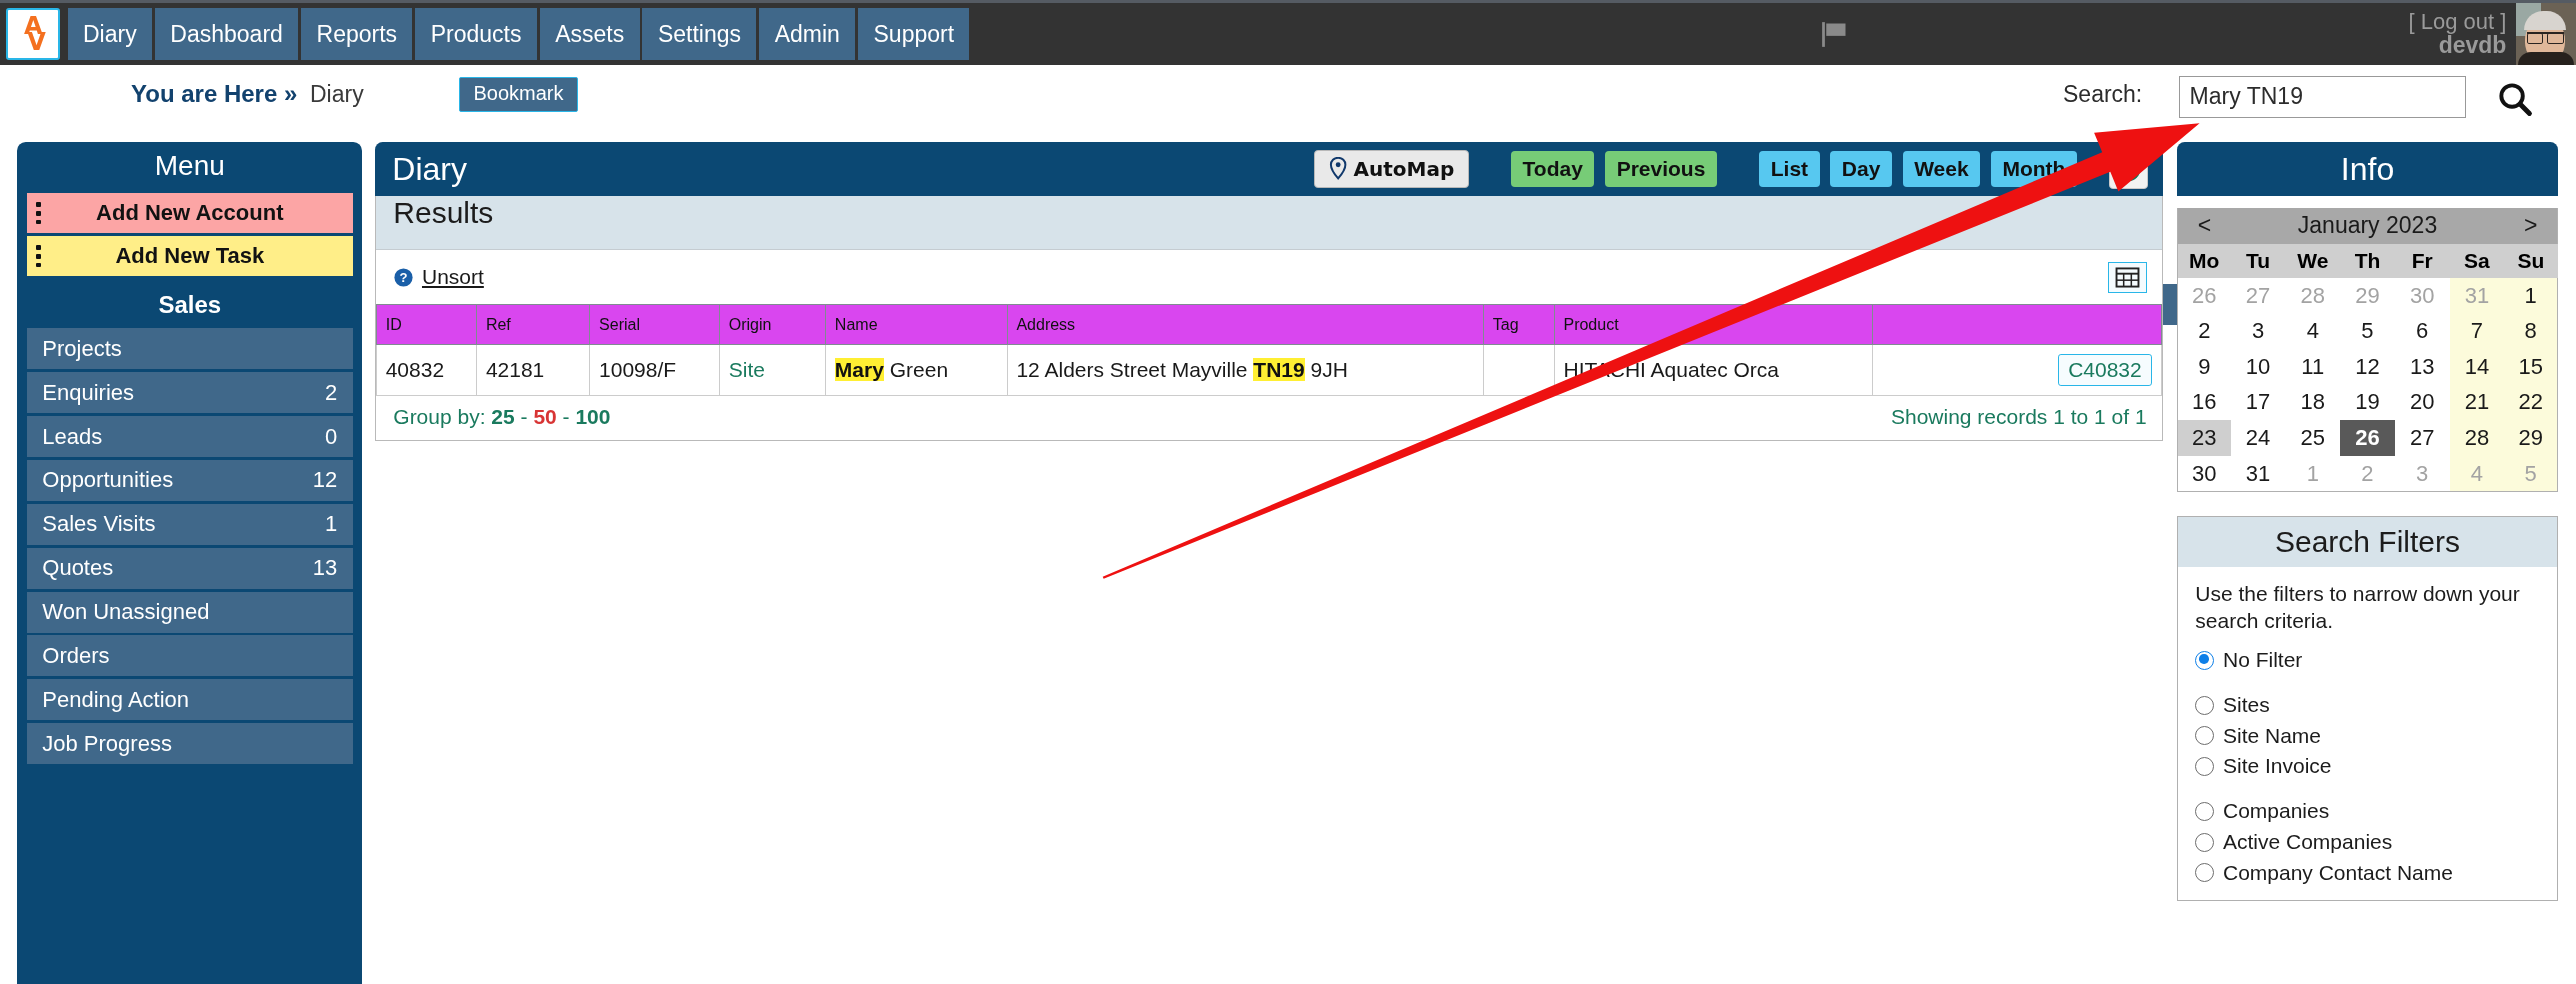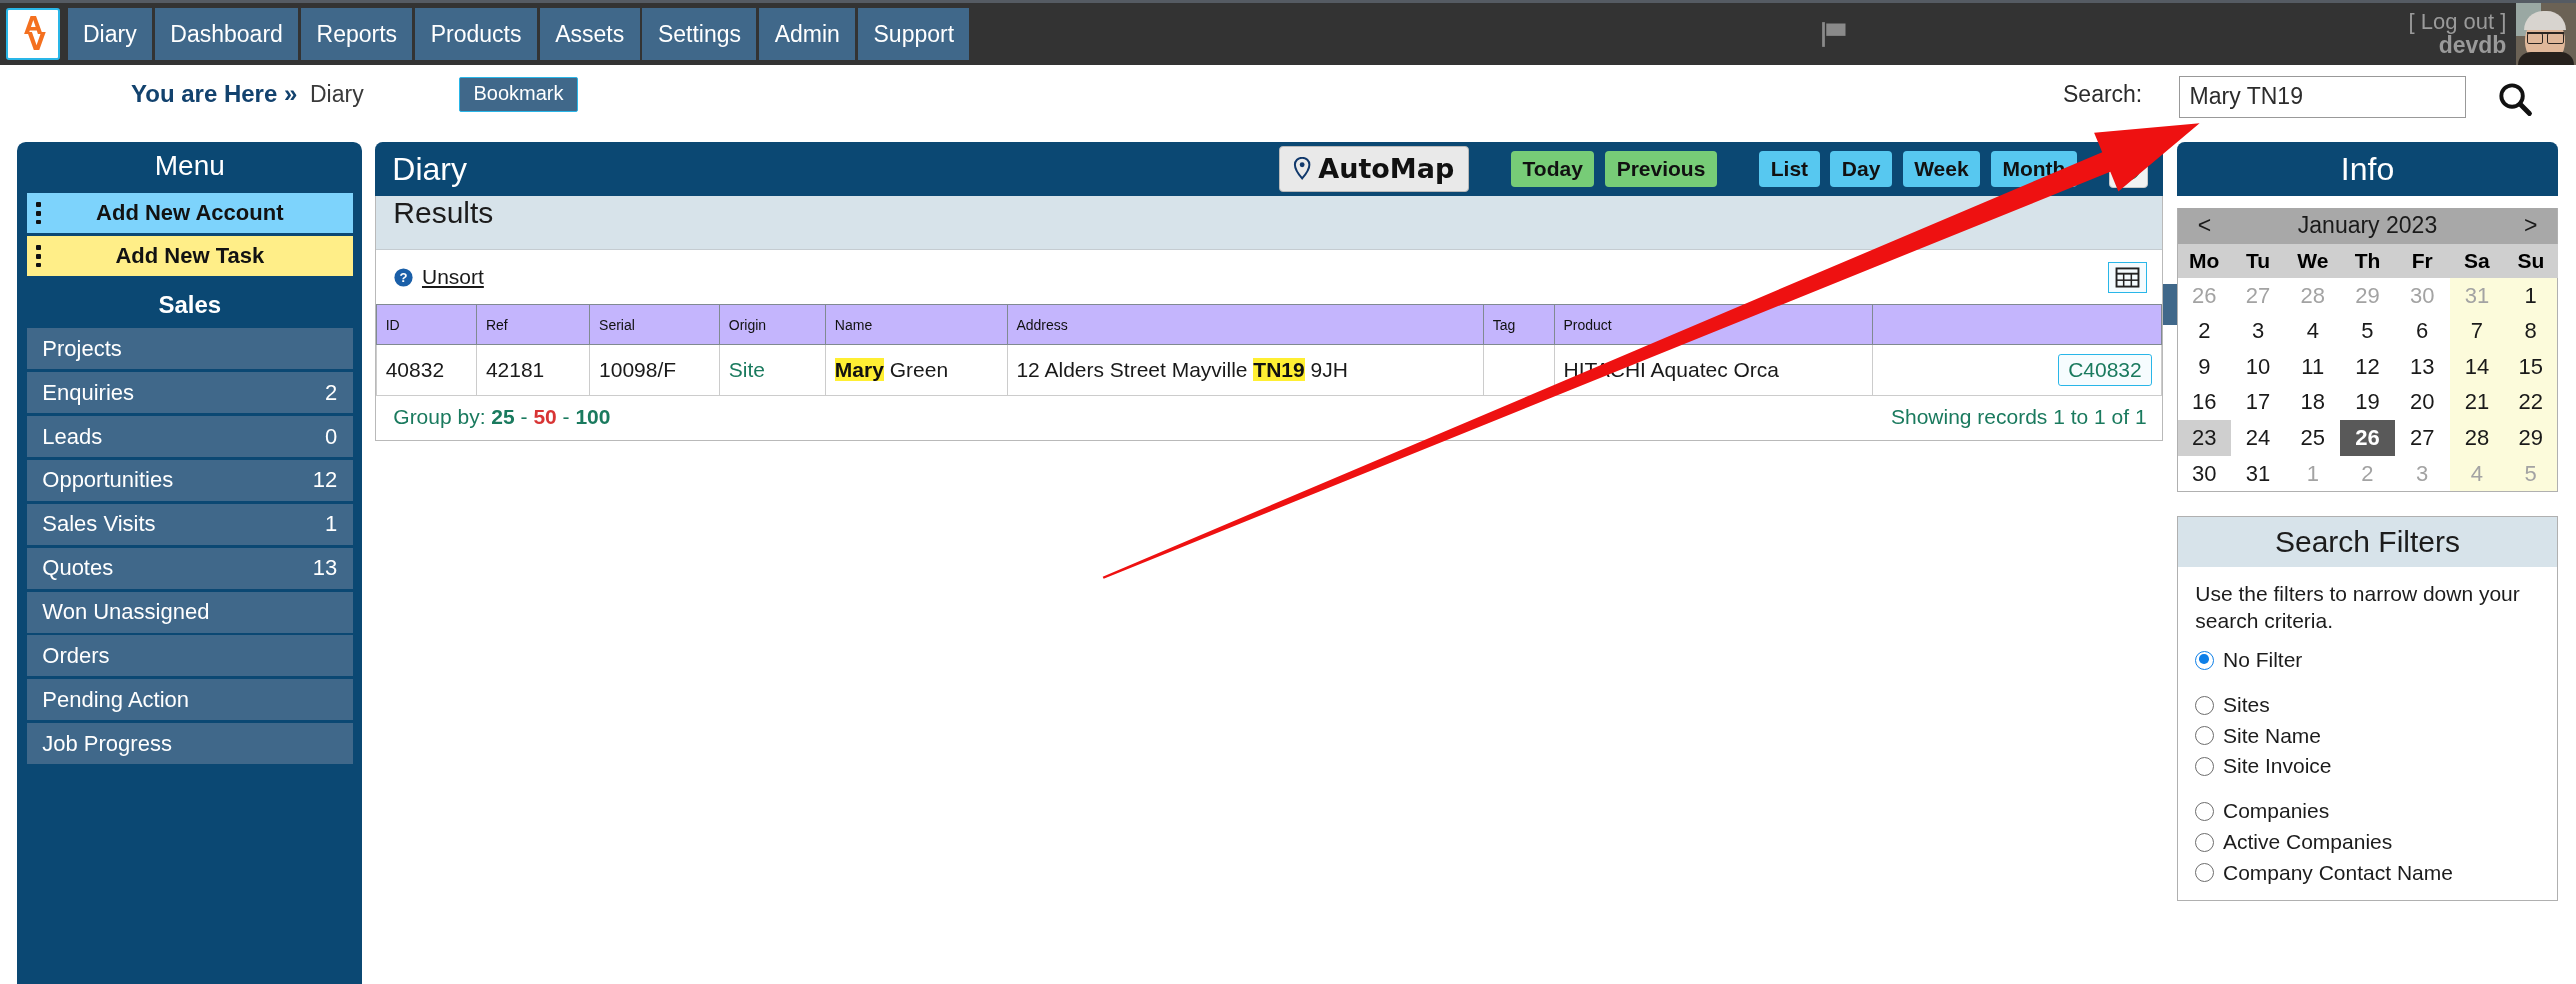--- a/index.html
+++ b/index.html
@@ -157,21 +157,21 @@
     font-size: 22px;
     height: 41px; margin-bottom: 2.9px;
     display: flex; align-items: center;
     padding: 0 15.4px;
     cursor: pointer;
     position: relative;
   }
   .side-item.center { justify-content: center; }
   .side-item .cnt { margin-left: auto; font-size: 22px; }
   .side-item.accent-green {
-    background: #7dd3fc; color:#121212; justify-content:center; font-weight:bold;
+    background: #fca5a5; color:#121212; justify-content:center; font-weight:bold;
     height: 40px;
   }
   .side-item.accent-yellow {
     background: #ffee88; color:#121212; justify-content:center; font-weight:bold;
     height: 40px;
   }
   .dots {
     position: absolute; left: 9.6px; top: 50%; transform: translateY(-50%);
     width: 4.8px;
   }
@@ -201,21 +201,21 @@
     border-radius: 3.9px;
     padding: 5.8px 11.6px 6.7px;
     cursor: pointer; white-space: nowrap;
     border: none;
     font-family: "Liberation Sans", sans-serif;
   }
   .btn-automap {
     background: #e9e9e9; color:#111; border: 1px solid #b8b8b8;
     display:flex; align-items:center; gap:6.7px;
     font-family: "DejaVu Sans", sans-serif;
-    font-size: 27px; padding: 5.8px 13.5px 6.7px;
+    font-size: 20px; padding: 5.8px 13.5px 6.7px;
   }
   .btn-green { background: #77cc77; color: #111; }
   .btn-blue  { background: #57c8f0; color: #111; }
   .sep-lg { width: 21px; }
   .help-btn {
     background: #f2f2f2; border: 1.9px solid #c9c9c9; border-radius: 3.9px;
     width: 39px; height: 39px; margin-left: 21px;
     display:flex; align-items:center; justify-content:center; cursor:pointer;
   }
 
@@ -241,22 +241,22 @@
   .grid-btn {
     margin-left: auto; width: 39px; height: 31px;
     border: 1.9px solid #29b6e8; background:#f4fbfe;
     display:flex; align-items:center; justify-content:center; cursor:pointer;
   }
 
   table.results {
     width: 100%; border-collapse: collapse; table-layout: fixed;
   }
   table.results th {
-    background: #c4b5fd; color: #111111;
-    font-size: 14px; font-weight: normal; text-align: left;
+    background: #d946ef; color: #111111;
+    font-size: 16px; font-weight: normal; text-align: left;
     padding: 7.7px 8.7px; border: 1px solid #808a91;
     border-left: none; border-right: 1px solid #808a91;
     height: 40px;
   }
   table.results th:first-child { border-left: 1px solid #808a91; }
   table.results td {
     font-size: 21px; color: #1a1a1a;
     padding: 8.7px 8.7px; border: 1px solid #cccccc;
     border-left: none; height: 46px;
     overflow: hidden; white-space: nowrap;

